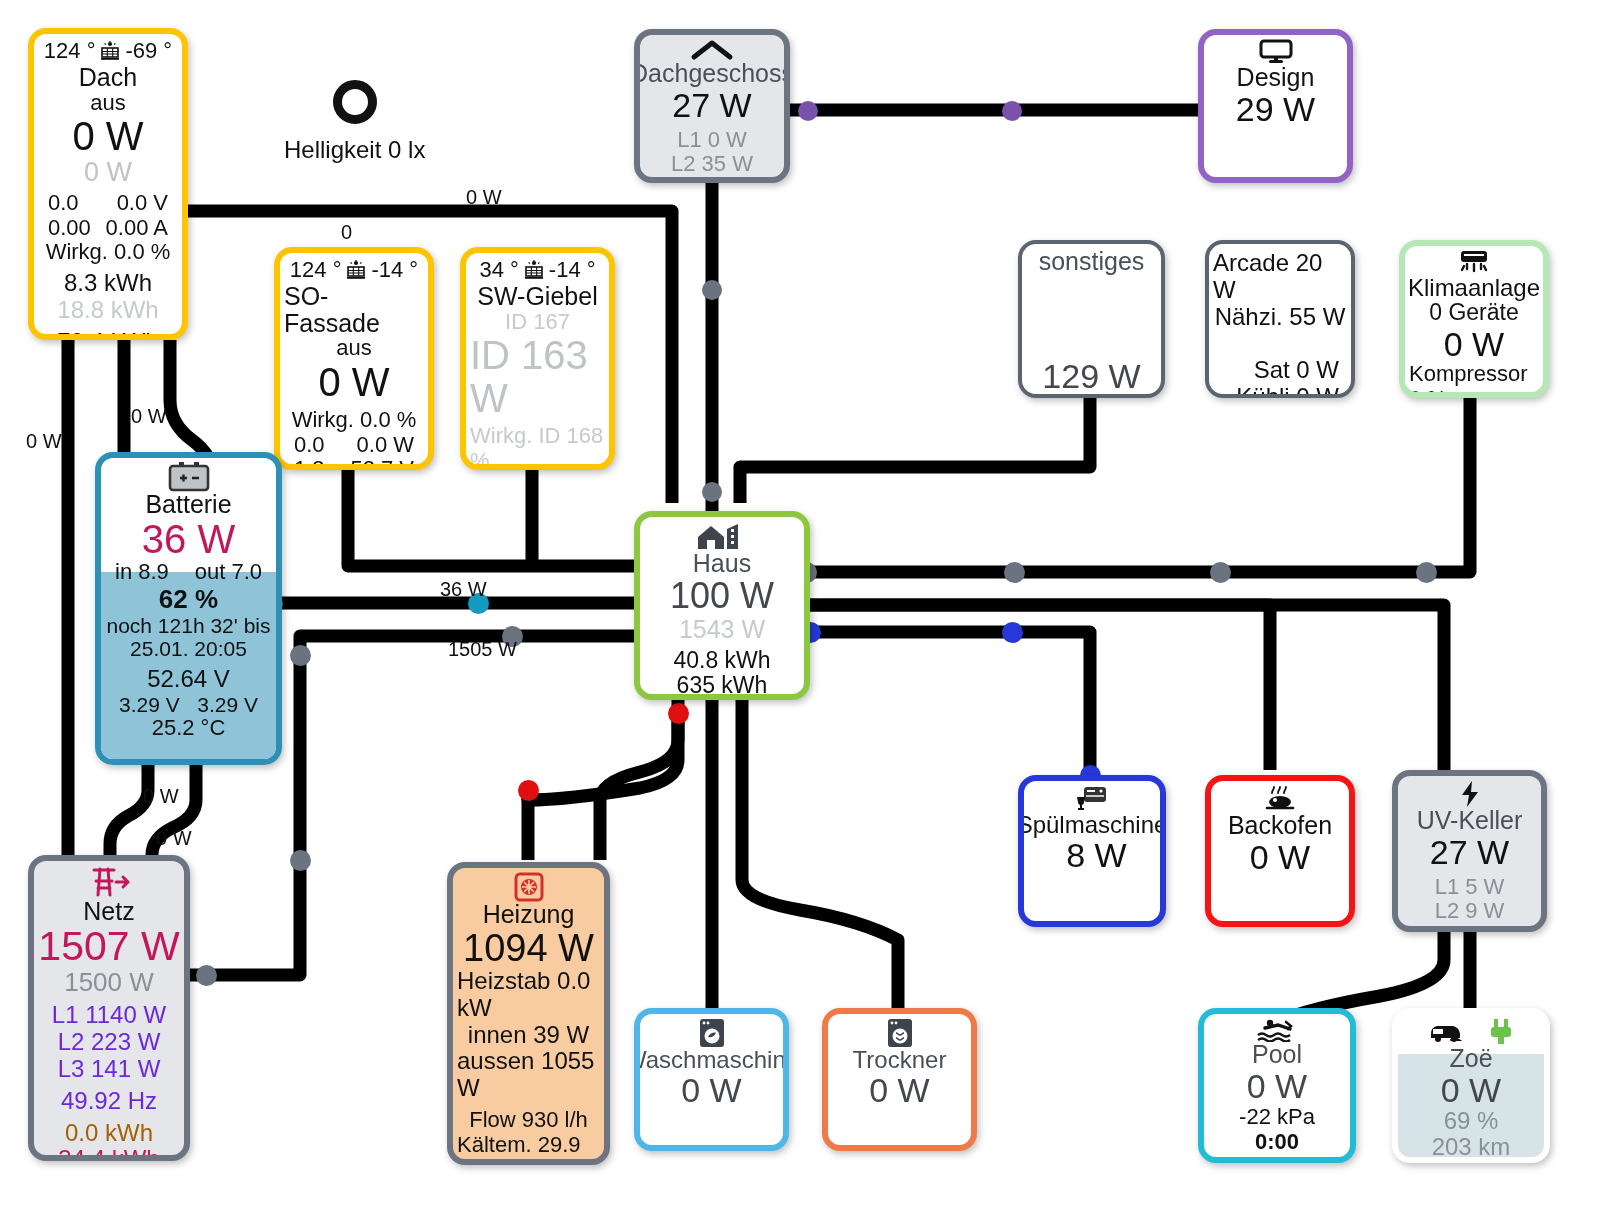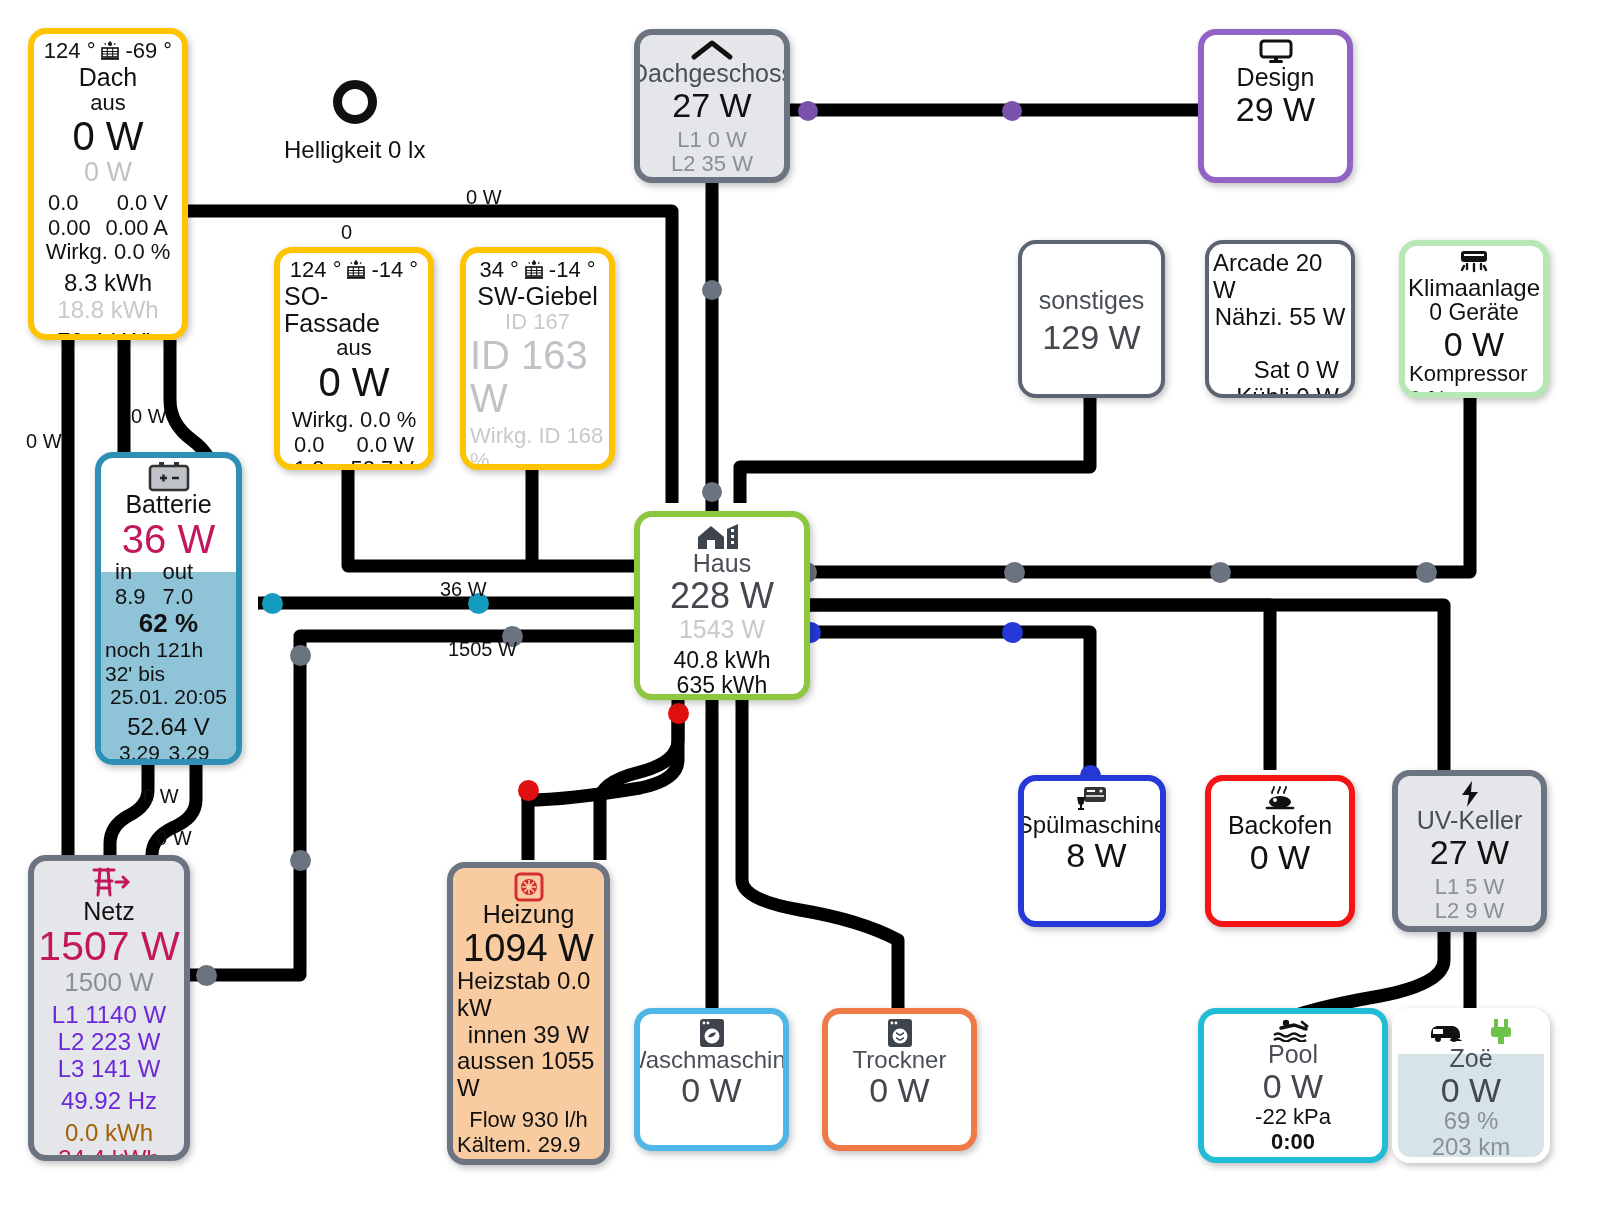--- a/index.html
+++ b/index.html
@@ -230,21 +230,21 @@
     <div class="sub faint">ID 167</div>
     <div class="big faint">ID 163 W</div>
     <div class="gap-s"></div>
     <div class="sub faint">Wirkg. ID 168 %</div>
 
     <div style="height:26px;"></div>
 
   </div>
 </div>
 
-<div class="card" style="left:95px;top:452px;width:147px;height:313px;border-color:#2C91B4;">
+<div class="card" style="left:95px;top:452px;width:187px;height:313px;border-color:#2C91B4;">
   <div class="fillbg" style="height:62%;background:#8FC4D8;"></div>
   <div class="inner">
     <svg class="ico" width="44" height="30" viewBox="0 0 44 30">
       <rect x="12" y="0" width="5" height="4" fill="#333"></rect>
           <rect x="27" y="0" width="5" height="4" fill="#333"></rect>
       <rect x="3" y="4" width="38" height="24" rx="3" fill="#bfc3c7" stroke="#333" stroke-width="2.6"></rect>
       <path d="M13 16h7M16.5 12.5v7M25 16h7" stroke="#222" stroke-width="2.4"></path>
     </svg>
     <div class="title">Batterie</div>
     <div class="big red">36 W</div>
@@ -349,31 +349,31 @@
       <path d="M2 16 L15 5 L28 16 V28 H2 Z" fill="#3d444c"></path>
       <rect x="11" y="19" width="8" height="9" fill="#fff"></rect>
       <path d="M31 28 V8 L42 3 V28 Z" fill="#3d444c"></path>
       <g fill="#fff">
             <rect x="35" y="8" width="3" height="3"></rect>
             <rect x="35" y="14" width="3" height="3"></rect>
             <rect x="35" y="20" width="3" height="3"></rect>
           </g>
     </svg>
     <div class="title grey">Haus</div>
-    <div class="big grey" style="font-size:36px;">228 W</div>
+    <div class="big grey" style="font-size:36px;">100 W</div>
     <div class="sub faint" style="font-size:25px;">1543 W</div>
     <div class="gap-s"></div>
     <div class="sub" style="font-size:23px;">40.8 kWh</div>
     <div class="sub" style="font-size:23px;">635 kWh</div>
     <div class="sub faint" style="font-size:23px;">11581 kWh</div>
   </div>
 </div>
 
 <div class="card" style="left:1018px;top:240px;width:147px;height:158px;border-color:#5b6470;border-width:4px;justify-content:center;">
-  <div class="inner" style="justify-content:center;height:100%;">
+  <div class="inner" style="justify-content:space-between;height:100%;">
     <div class="title grey">sonstiges</div>
     <div class="gap-s"></div>
     <div class="big grey" style="font-size:34px;">129 W</div>
   </div>
 </div>
 
 <div class="card" style="left:1205px;top:240px;width:150px;height:158px;border-color:#5b6470;border-width:4px;">
   <div class="inner" style="padding-top:6px;">
     <div class="sub" style="font-size:24px;">Arcade 20 W</div>
     <div class="sub" style="font-size:24px;">Nähzi. 55 W</div>
@@ -468,21 +468,21 @@
       <circle cx="7" cy="5" r="1.4" fill="#fff"></circle>
           <circle cx="11" cy="5" r="1.4" fill="#fff"></circle>
       <circle cx="15" cy="18" r="7.5" fill="#fff"></circle>
       <path d="M11 15c2 0 2 2 4 2s2-2 4-2M11 20c2 0 2 2 4 2s2-2 4-2" stroke="#3d444c" stroke-width="1.6" fill="none"></path>
     </svg>
     <div class="title grey" style="font-size:24px;">Trockner</div>
     <div class="big grey" style="font-size:34px;">0 W</div>
   </div>
 </div>
 
-<div class="card" style="left:1198px;top:1008px;width:190px;height:155px;border-color:#22BCD4;">
+<div class="card" style="left:1198px;top:1008px;width:158px;height:155px;border-color:#22BCD4;">
   <div class="inner">
     <svg class="ico" width="42" height="24" viewBox="0 0 42 24">
       <circle cx="14" cy="5" r="3.2" fill="#111"></circle>
       <path d="M9 10 L22 7 L34 11" stroke="#111" stroke-width="3.4" fill="none" stroke-linecap="round"></path>
       <path d="M30 4l5 4-3 3" stroke="#111" stroke-width="2.6" fill="none" stroke-linecap="round"></path>
       <path d="M2 17q4-3 8 0t8 0 8 0 8 0M2 22q4-3 8 0t8 0 8 0 8 0" stroke="#111" stroke-width="2.4" fill="none"></path>
     </svg>
     <div class="title grey">Pool</div>
     <div class="big grey" style="font-size:34px;">0 W</div>
     <div class="sm" style="font-size:22px;">-22 kPa</div>

